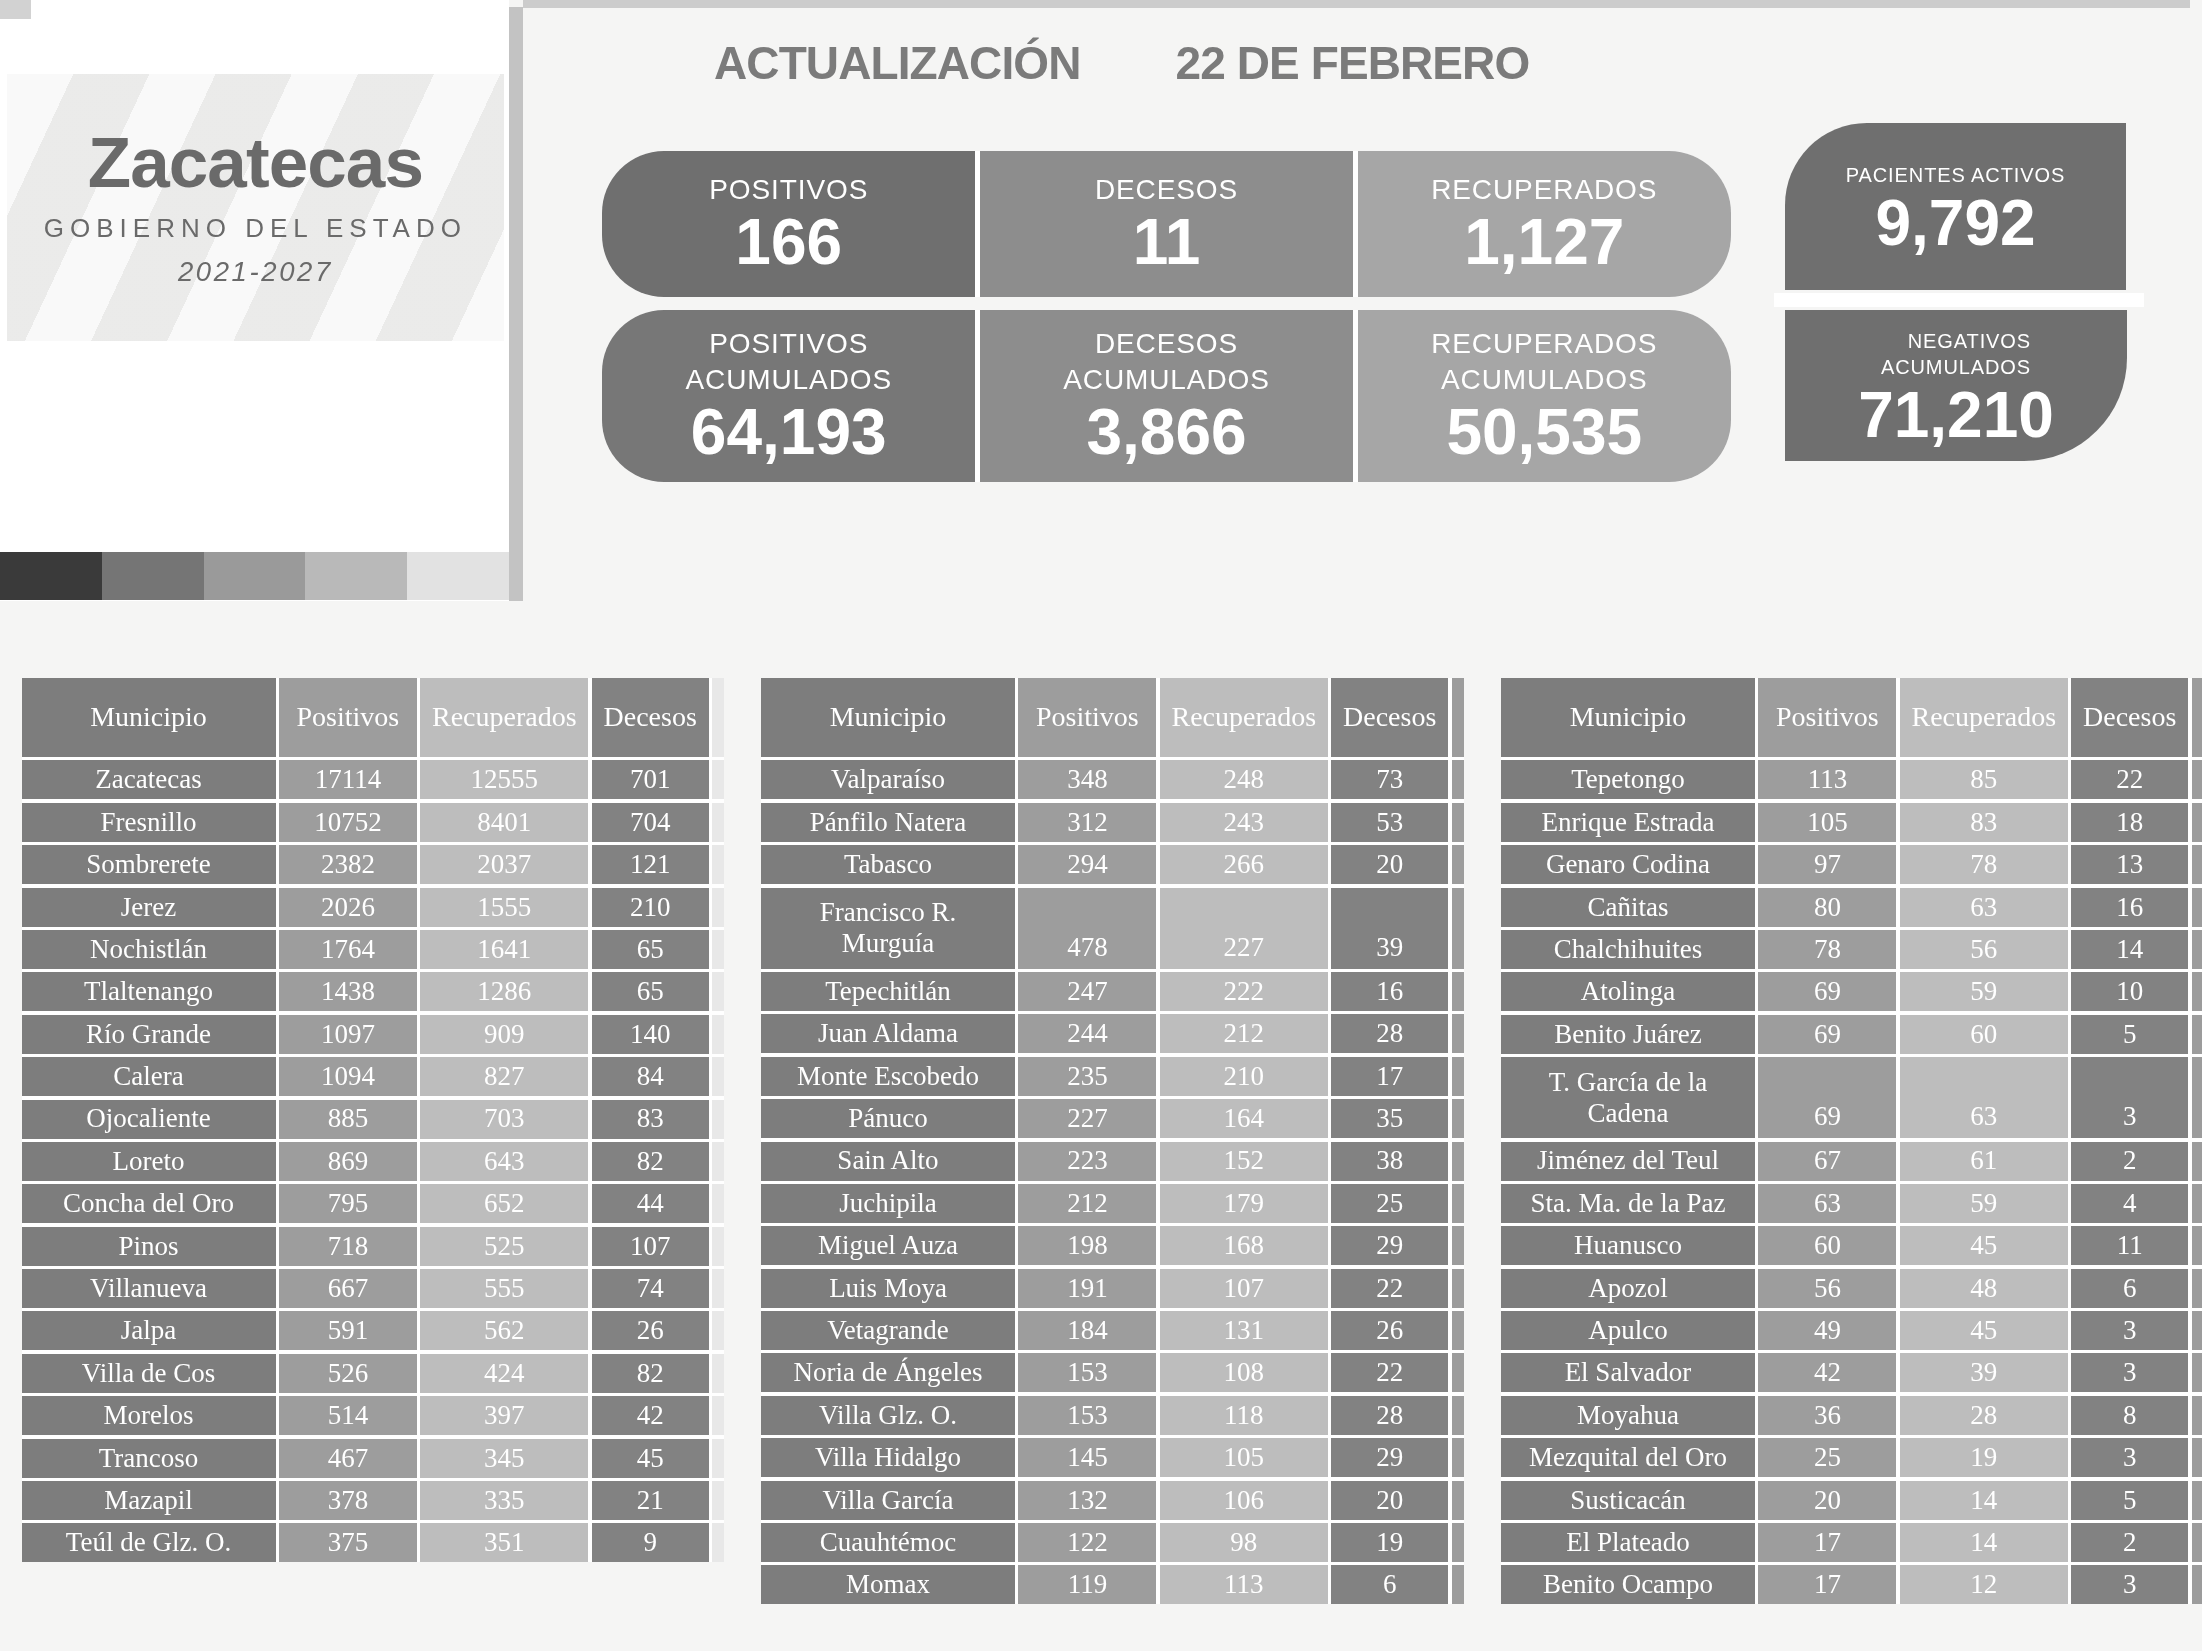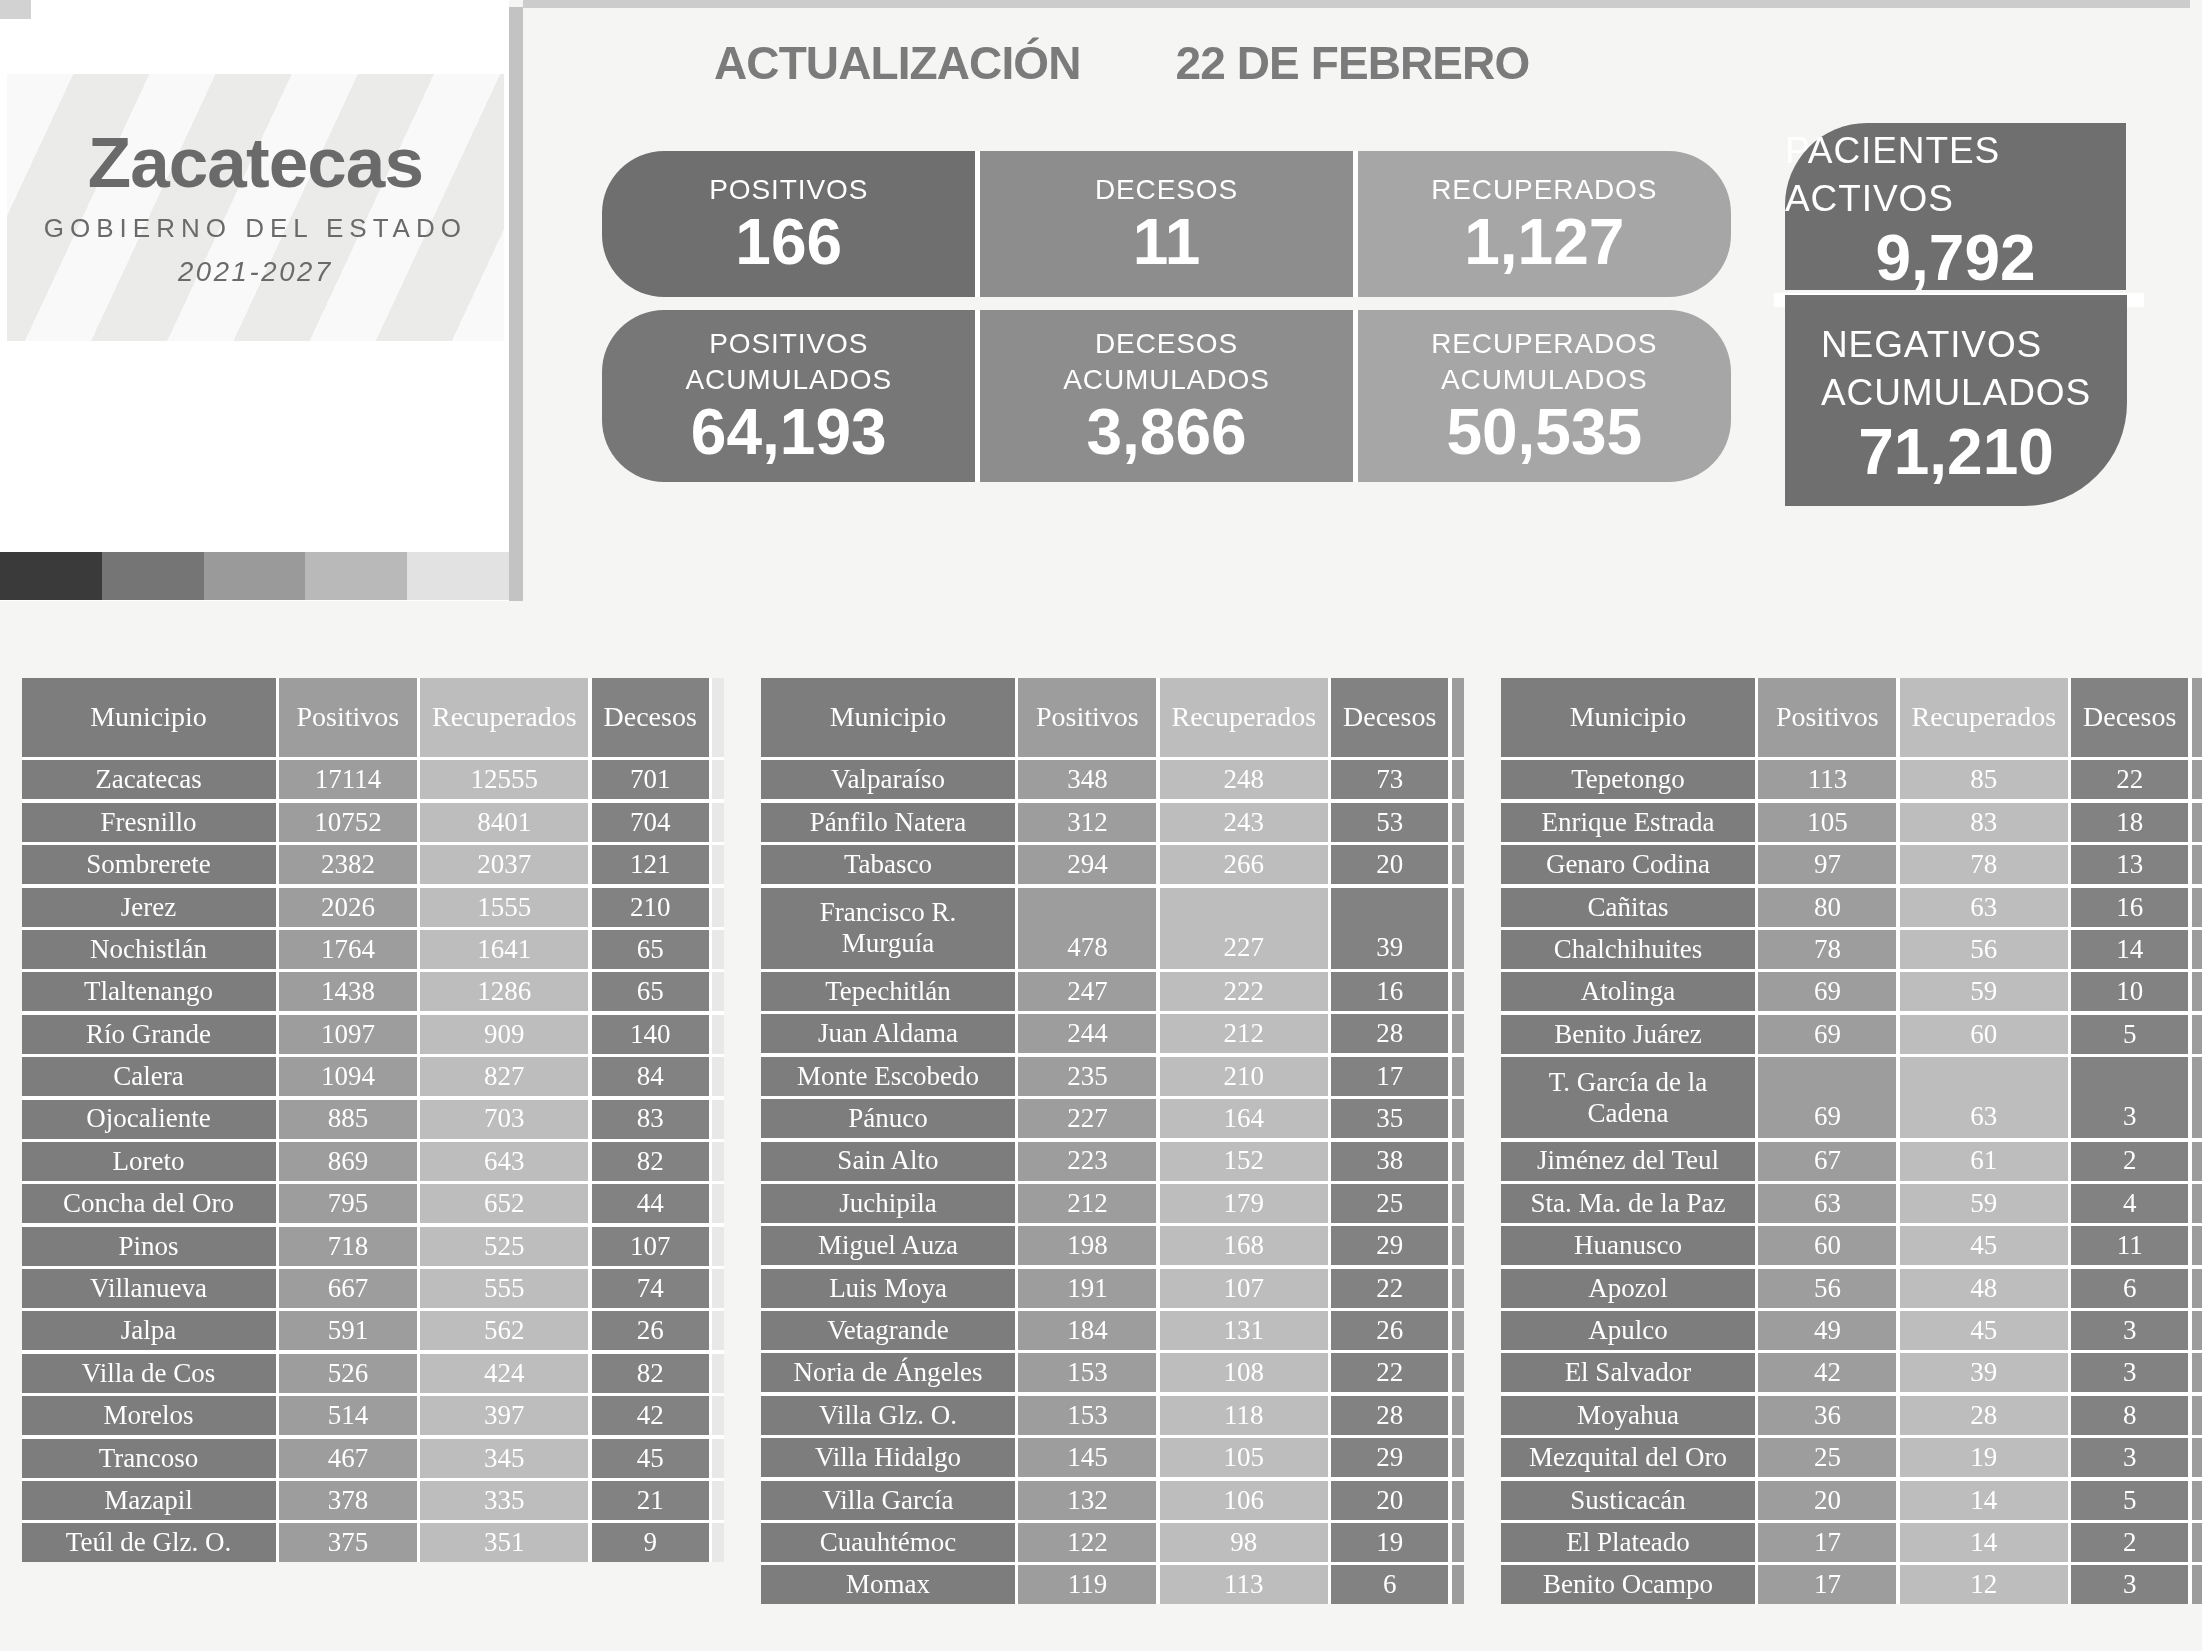--- a/index.html
+++ b/index.html
@@ -26,22 +26,22 @@
     font-size:46px;font-weight:bold;color:#7b7b7b;letter-spacing:-0.9px;}
   .pill-group{position:absolute;display:flex;gap:4.3px;background:#ffffff;border-radius:62px;overflow:hidden;}
   .pg1{left:602px;top:151px;width:1129px;height:146px;}
   .pg2{left:602px;top:310px;width:1129px;height:172px;}
   .pill{flex:1;display:flex;flex-direction:column;align-items:center;justify-content:center;color:#fff;}
   .pill .lbl{font-size:28px;letter-spacing:0.9px;white-space:pre-line;text-align:center;line-height:1.3;}
   .pill .num{font-size:64px;font-weight:bold;line-height:1.05;}
   .side-box{position:absolute;left:1785px;display:flex;flex-direction:column;align-items:center;
     justify-content:center;color:#fff;}
   .sb1{top:123px;width:341px;height:167px;border-top-left-radius:82px;}
-  .sb2{top:295px;width:342px;height:211px;border-bottom-right-radius:103px;}
-  .side-box .lbl{font-size:37px;letter-spacing:0.9px;white-space:pre-line;text-align:left;line-height:1.3;margin-top:7px;}
+  .sb2{top:310px;width:342px;height:151px;border-bottom-right-radius:103px;}
+  .side-box .lbl{font-size:20px;letter-spacing:0.9px;white-space:pre-line;text-align:right;line-height:1.3;margin-top:7px;}
   .side-box .num{font-size:64px;font-weight:bold;line-height:1.1;}
   .gap-line{position:absolute;left:1774px;top:293px;width:370px;height:13.8px;background:#ffffff;}
   .section-title{position:absolute;left:619px;top:575px;font-size:48px;font-weight:bold;
     color:#8d8d8d;letter-spacing:-0.9px;}
   
   .t{position:absolute;top:678px;background:#ffffff;display:flex;flex-direction:column;gap:3.4px;}
   .t1{left:21.5px;}  .t2{left:761px;} .t3{left:1501px;}
   .tr{display:flex;gap:3.4px;height:39px;}
   .tr.thead{height:79px;}
   .tr.tall{height:81px;}

